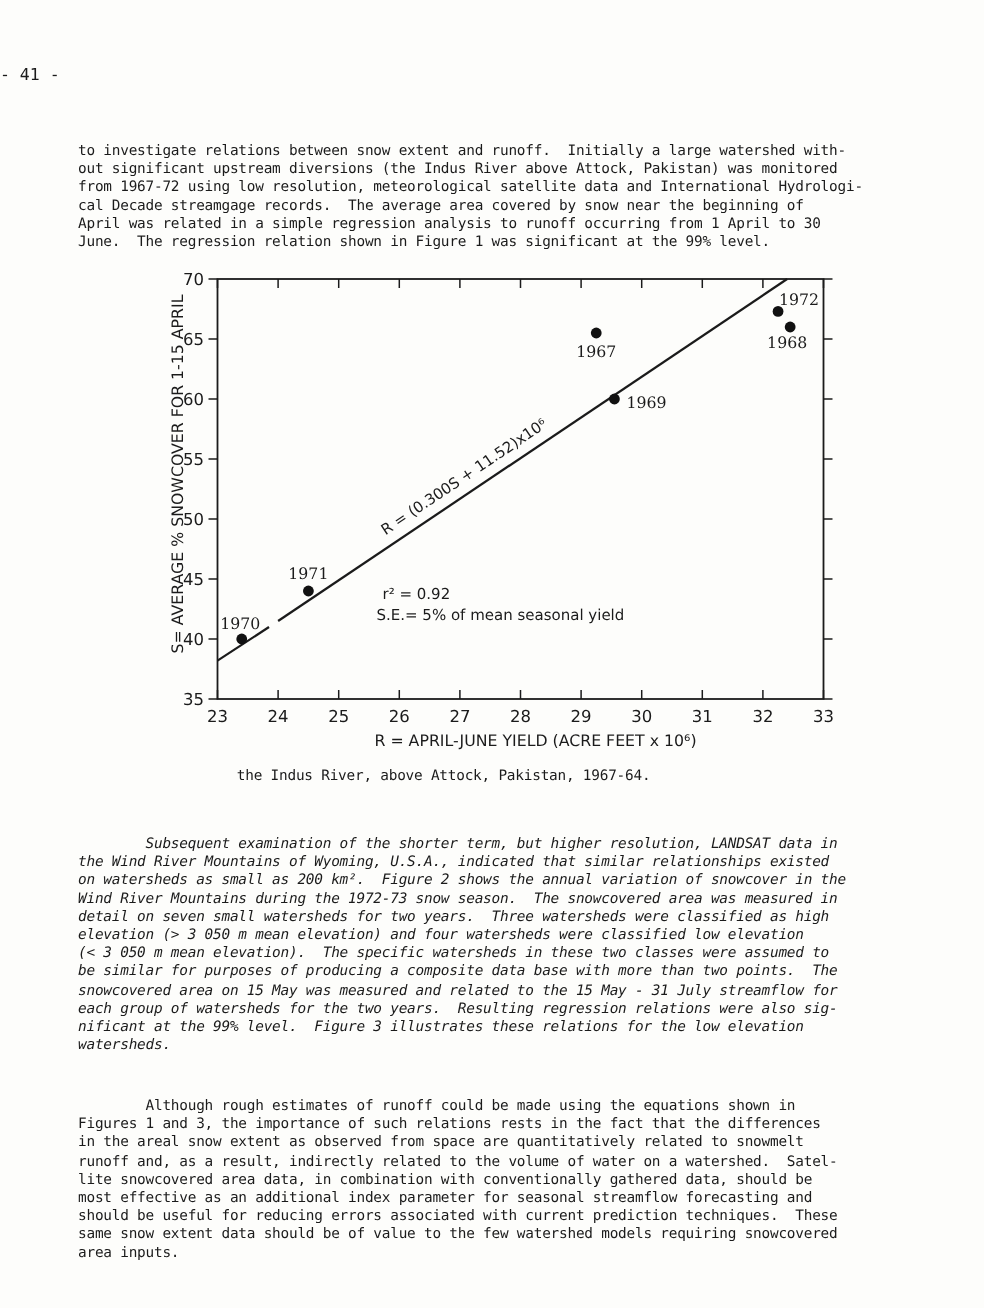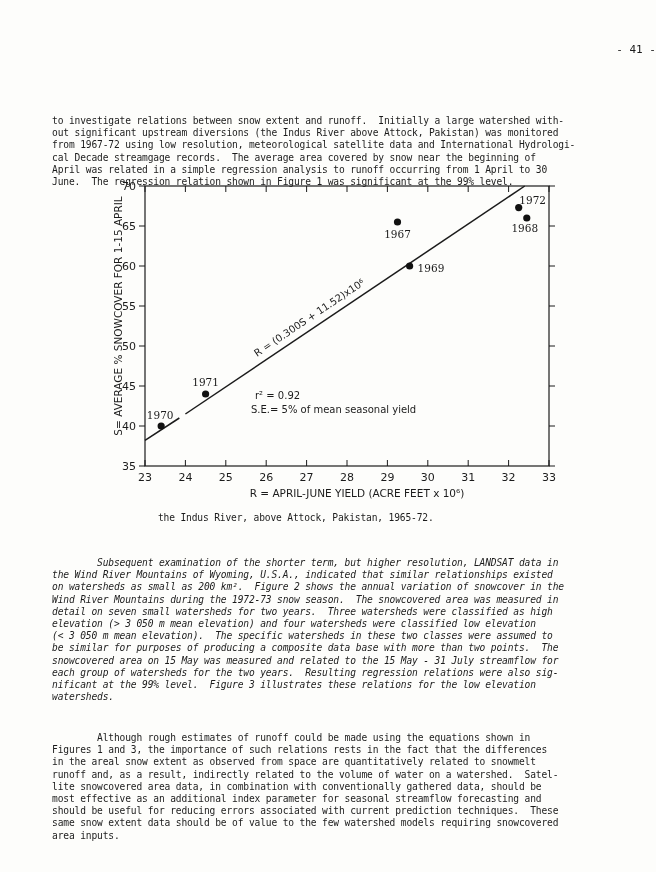--- a/index.html
+++ b/index.html
@@ -1,28 +1,28 @@
 <!DOCTYPE html>
 <html><head>
 <meta charset="utf-8">
 <style>
   html, body { margin: 0; padding: 0; }
   body {
     width: 656px; height: 872px; background: #fdfdfb; position: relative; overflow: hidden;
     font-family: "DejaVu Sans Mono", "Liberation Mono", monospace; color: #1b1b1b;
   }
   .page-number {
-    position: absolute; top: 43px; left: 0; width: 656px; text-align: right;
+    position: absolute; top: 43px; left: 0; width: 656px; text-align: left;
     font-size: 11px;
   }
   .para {
     position: absolute; left: 52px; width: 570px; font-size: 9.6px; line-height: 12.2px;
     white-space: pre; letter-spacing: -0.15px;
   }
-  #p1 { top: 95px; margin-top: 20px; }
+  #p1 { top: 95px; }
   #p2 { top: 557px; font-style: italic; }
   #p3 { top: 715px; margin-top: 17px; }
   .caption {
     position: absolute; left: 96px; top: 512px; font-size: 9.6px; line-height: 12.2px;
     white-space: pre; letter-spacing: -0.15px;
   }
   svg#chart { position: absolute; left: 0; top: 0; }
   .axis-text { font-family: "DejaVu Sans", sans-serif; font-size: 11px; fill: #1b1b1b; }
   .pt-label { font-family: "DejaVu Serif", serif; font-size: 10.5px; fill: #1b1b1b; }
   .annot { font-family: "DejaVu Sans", sans-serif; font-size: 10px; fill: #1b1b1b; }
@@ -108,16 +108,16 @@
     <circle cx="205.6" cy="394" r="3.6" fill="#111"></circle>
     <text x="205.6" y="386" text-anchor="middle" class="pt-label">1971</text>
     <circle cx="518.7" cy="207.60000000000002" r="3.6" fill="#111"></circle>
     <text x="532.7" y="203.60000000000002" text-anchor="middle" class="pt-label">1972</text>
     <text x="255" y="399" class="annot">r² = 0.92</text>
     <text x="251" y="413" class="annot">S.E.= 5% of mean seasonal yield</text>
     <text x="357" y="497" text-anchor="middle" class="axis-title">R = APRIL-JUNE YIELD (ACRE FEET x 10⁶)</text>
     <text x="122" y="316" text-anchor="middle" class="axis-title" transform="rotate(-90 122 316)">S= AVERAGE % SNOWCOVER FOR 1-15 APRIL</text>
   </svg>
 
-<div class="caption" id="caption"><div>           the Indus River, above Attock, Pakistan, 1965-72.</div></div>
+<div class="caption" id="caption"><div>           the Indus River, above Attock, Pakistan, 1967-64.</div></div>
 
 <div class="para" id="p2"><div>        Subsequent examination of the shorter term, but higher resolution, LANDSAT data in</div><div>the Wind River Mountains of Wyoming, U.S.A., indicated that similar relationships existed</div><div>on watersheds as small as 200 km².  Figure 2 shows the annual variation of snowcover in the</div><div>Wind River Mountains during the 1972-73 snow season.  The snowcovered area was measured in</div><div>detail on seven small watersheds for two years.  Three watersheds were classified as high</div><div>elevation (&gt; 3 050 m mean elevation) and four watersheds were classified low elevation</div><div>(&lt; 3 050 m mean elevation).  The specific watersheds in these two classes were assumed to</div><div>be similar for purposes of producing a composite data base with more than two points.  The</div><div>snowcovered area on 15 May was measured and related to the 15 May - 31 July streamflow for</div><div>each group of watersheds for the two years.  Resulting regression relations were also sig-</div><div>nificant at the 99% level.  Figure 3 illustrates these relations for the low elevation</div><div>watersheds.</div></div>
 <div class="para" id="p3"><div>        Although rough estimates of runoff could be made using the equations shown in</div><div>Figures 1 and 3, the importance of such relations rests in the fact that the differences</div><div>in the areal snow extent as observed from space are quantitatively related to snowmelt</div><div>runoff and, as a result, indirectly related to the volume of water on a watershed.  Satel-</div><div>lite snowcovered area data, in combination with conventionally gathered data, should be</div><div>most effective as an additional index parameter for seasonal streamflow forecasting and</div><div>should be useful for reducing errors associated with current prediction techniques.  These</div><div>same snow extent data should be of value to the few watershed models requiring snowcovered</div><div>area inputs.</div></div>
 
 </body></html>

